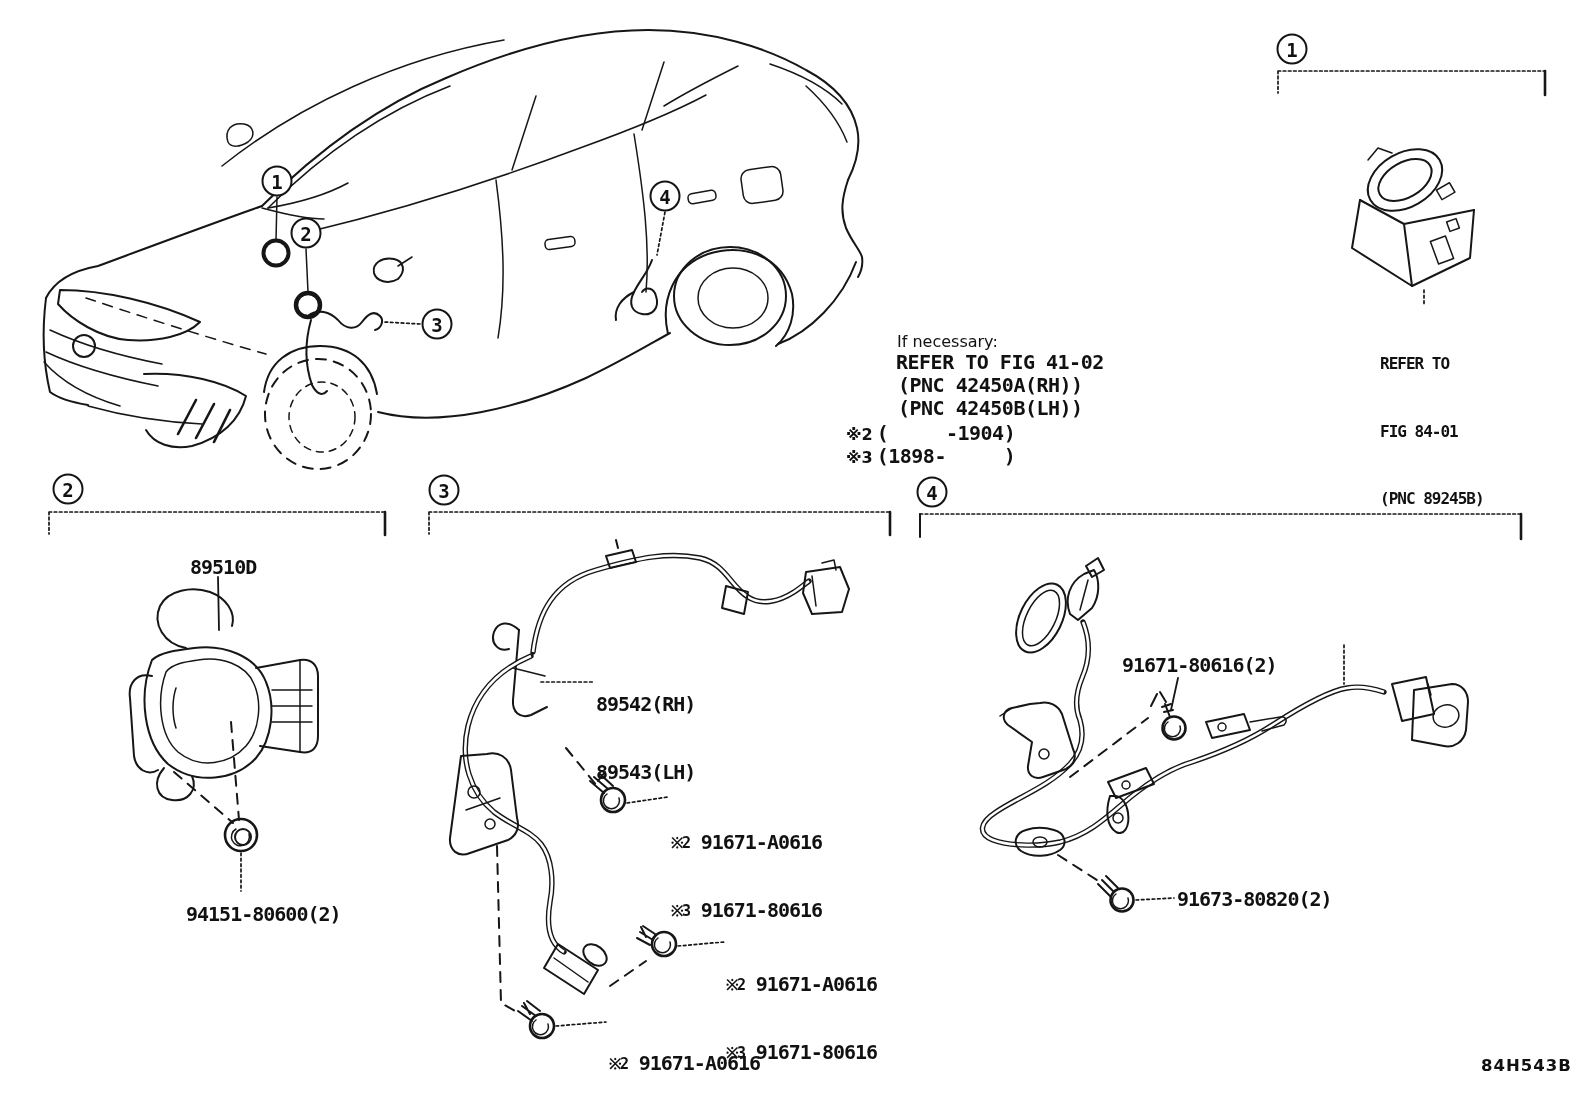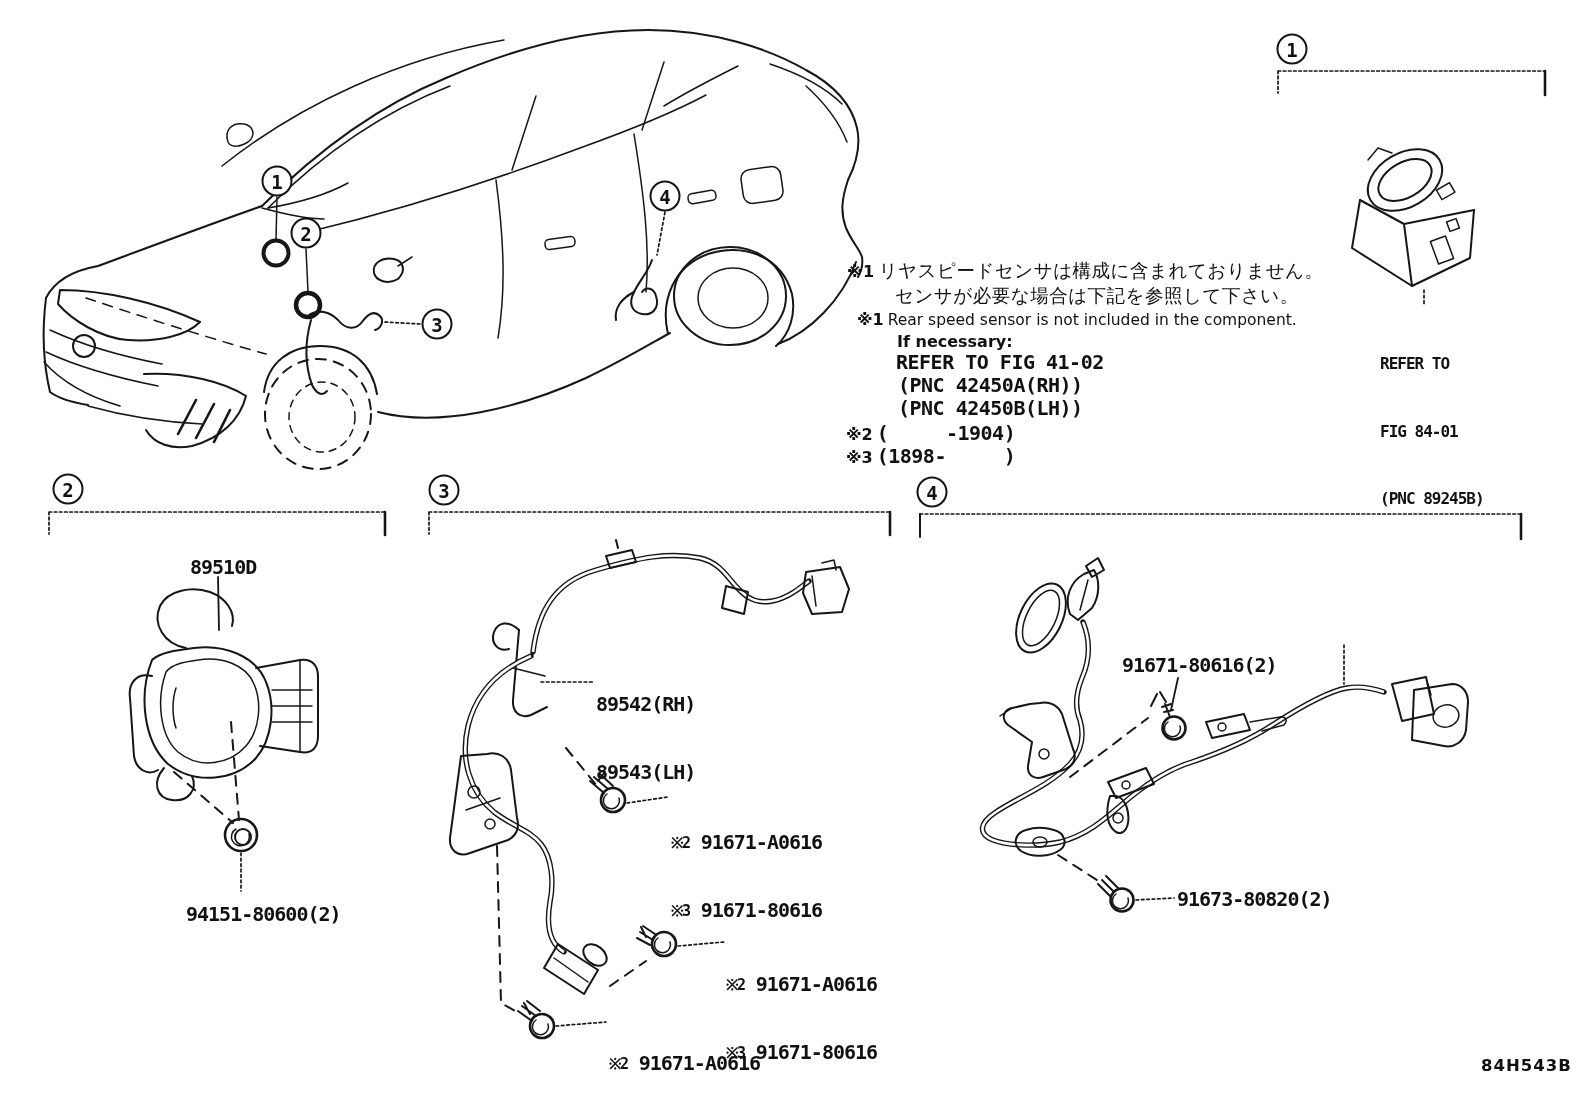--- a/index.html
+++ b/index.html
@@ -17,21 +17,21 @@
   .callout{position:absolute;width:31px;height:31px;box-sizing:border-box;border:2.6px solid #141414;
            border-radius:50%;background:#fff;display:flex;align-items:center;justify-content:center;
            transform:translate(-50%,-50%);font:700 19px "DejaVu Sans Mono",monospace;}
   .pn{position:absolute;font:700 20px "DejaVu Sans Mono",monospace;letter-spacing:-1px;
       white-space:pre;line-height:23px;}
   .pn .mk{font-size:15px;letter-spacing:-1.5px;vertical-align:1.5px;}
   .pn2{line-height:22.5px;}
   .noteline{position:absolute;white-space:pre;}
   .jp{font-size:18.5px;letter-spacing:0.5px;}
   .en{font-size:15.5px;}
-  .en2{font-size:16px;font-weight:700;}
+  .en2{font-size:16px;font-weight:400;}
   .mono-note{font:700 20px "DejaVu Sans Mono",monospace;letter-spacing:-0.5px;}
   .nmk{font-size:16px;font-weight:600;margin-right:4px;}
   .figcode{position:absolute;font:700 16.5px "DejaVu Sans",sans-serif;letter-spacing:1px;text-align:right;}
 </style>
 </head>
 <body>
 
 <div class="canvas">
 
 <svg class="art" width="1592" height="1099" viewBox="0 0 1592 1099">
@@ -275,23 +275,20 @@
 <div class="callout" style="left:932px;top:492px">
       <span>4</span>
     </div>
 
 <div class="pn pn2" style="left:1380px;top:308px;font-size:16px">
   <div>REFER TO</div>
   <div>FIG 84-01</div>
   <div>(PNC 89245B)</div>
 </div>
 
-<div class="noteline jp" style="left:847px;top:258px"><span class="nmk">※1</span><span>リヤスピードセンサは構成に含まれておりません。</span></div>
-<div class="noteline jp" style="left:895px;top:283px"><span>センサが必要な場合は下記を参照して下さい。</span></div>
-<div class="noteline en" style="left:857px;top:310px"><span class="nmk">※1</span><span>Rear speed sensor is not included in the component.</span></div>
 <div class="noteline en2" style="left:897px;top:332px"><span>If necessary:</span></div>
 <div class="noteline mono-note" style="left:896px;top:350px"><span>REFER TO FIG 41-02</span></div>
 <div class="noteline mono-note" style="left:898px;top:373px"><span>(PNC 42450A(RH))</span></div>
 <div class="noteline mono-note" style="left:898px;top:396px"><span>(PNC 42450B(LH))</span></div>
 <div class="noteline" style="left:846px;top:421px"><span class="nmk">※2</span><span class="mono-note">(     -1904)</span></div>
 <div class="noteline" style="left:846px;top:444px"><span class="nmk">※3</span><span class="mono-note">(1898-     )</span></div>
 
 <div class="pn" style="left:190px;top:556px"><span>89510D</span></div>
 <div class="pn" style="left:186px;top:903px"><span>94151-80600(2)</span></div>
 

